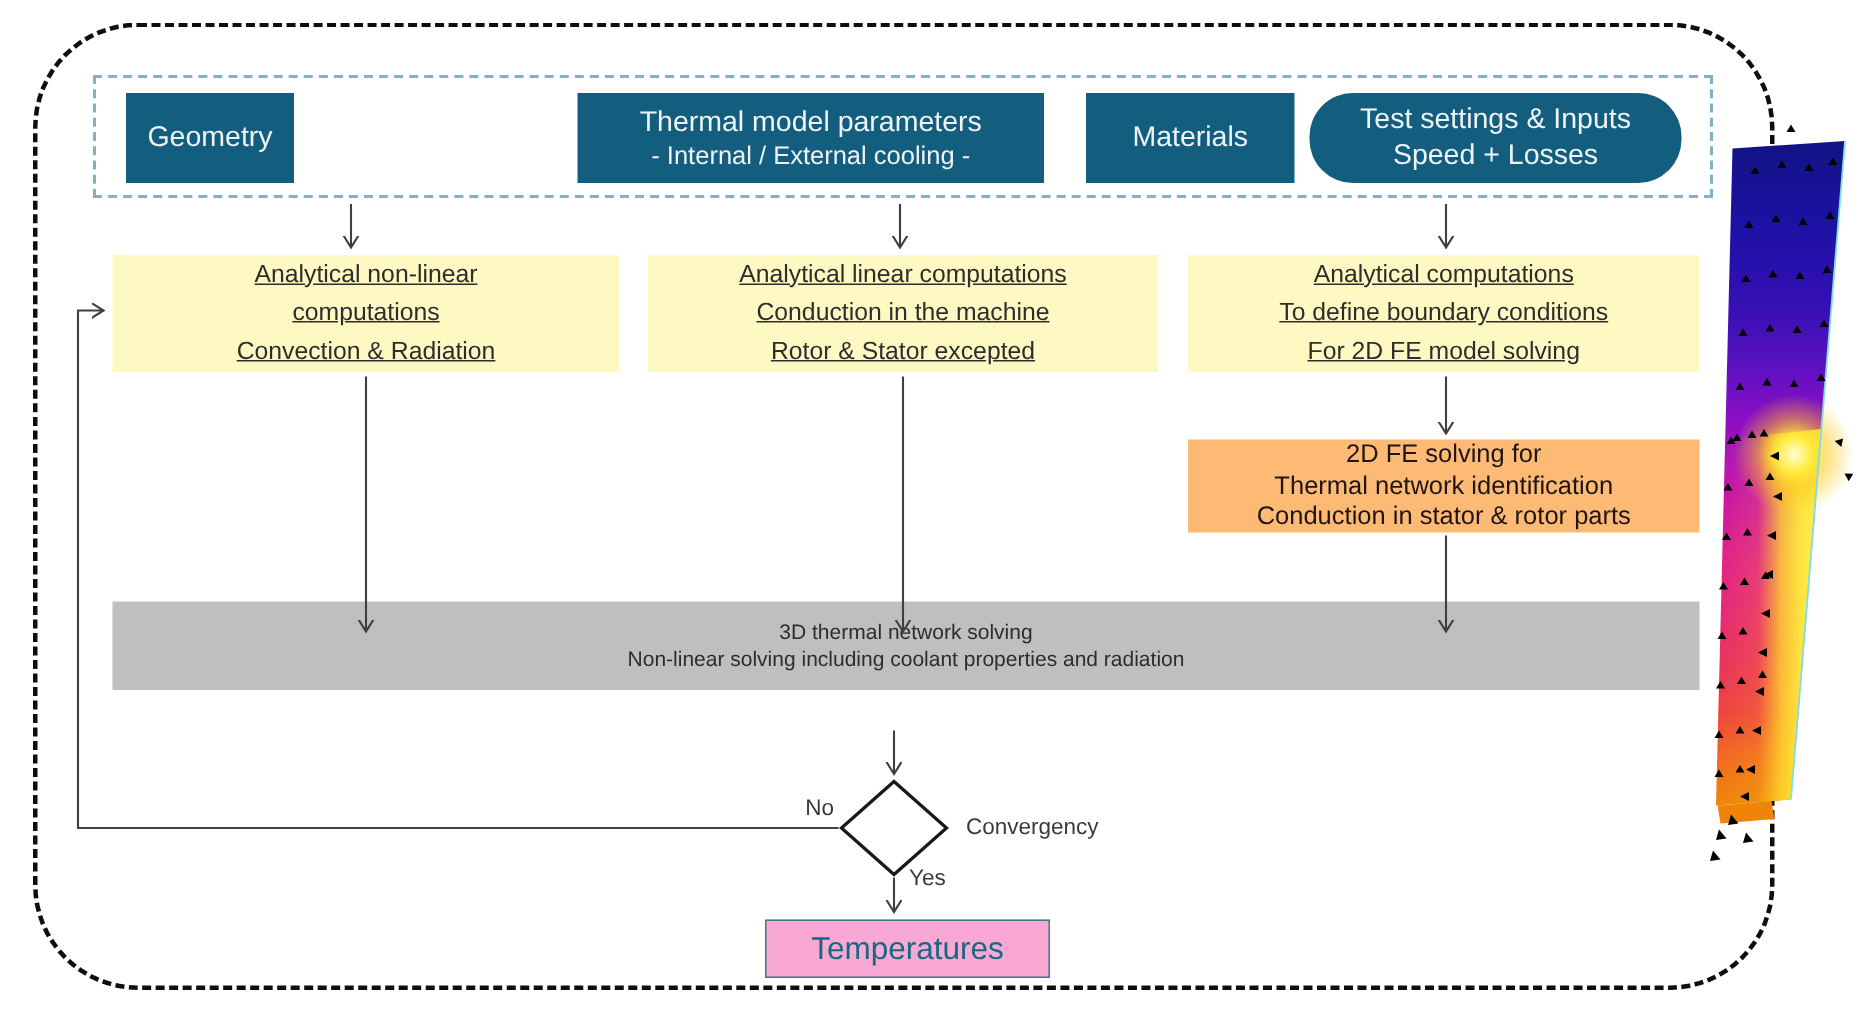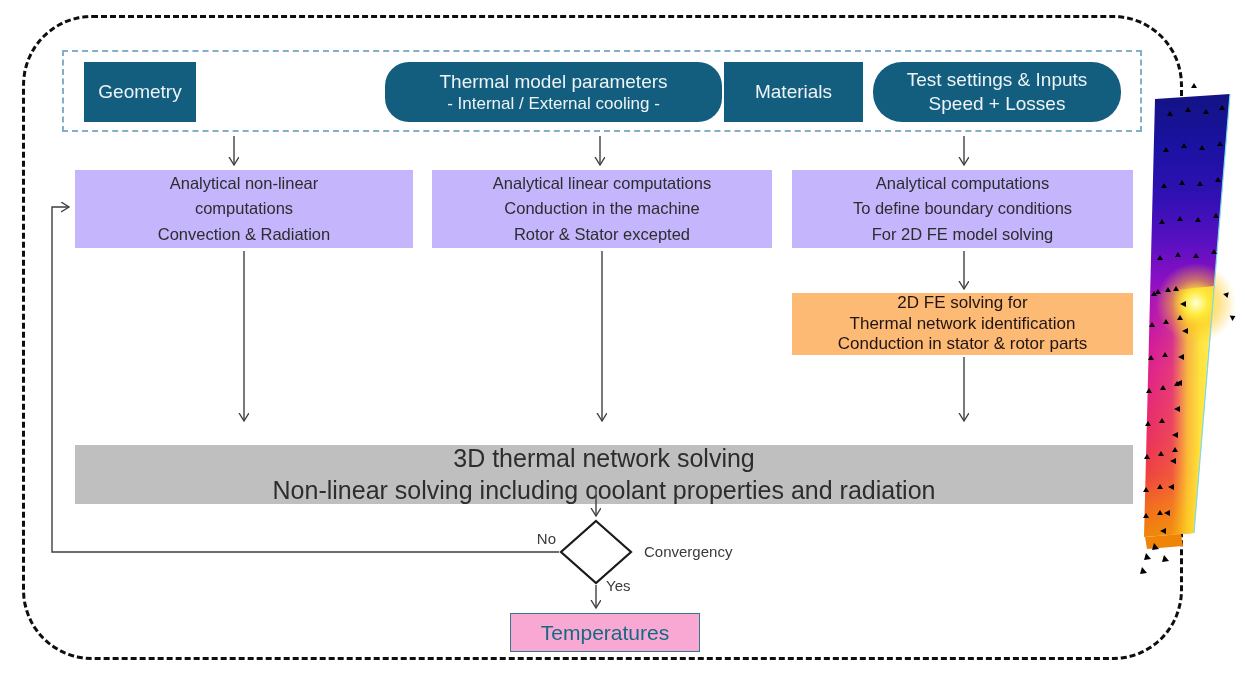--- a/index.html
+++ b/index.html
@@ -12,23 +12,23 @@
     border:3px dashed #0e0e0e;border-radius:70px;z-index:1;
   }
   .inputs-container{
     position:absolute;left:62px;top:50px;width:1080px;height:82px;
     border:2px dashed #84afc9;z-index:1;box-sizing:border-box;
   }
   .box{position:absolute;display:flex;flex-direction:column;justify-content:center;
        align-items:center;text-align:center;box-sizing:border-box;z-index:2;}
   .input-box{background:#135e7e;color:#edf3f6;height:60px;top:62px;font-size:19px;line-height:1.25;}
   .input-sub{font-size:17px;}
-  .gray-box{background:#c4b5fd;color:#2d2d2d;top:170px;height:78px;font-size:16.5px;line-height:1.55;}
+  .gray-box{background:#fef9c3;color:#2d2d2d;top:170px;height:78px;font-size:16.5px;line-height:1.55;text-decoration:underline;}
   .fe-box{background:#fdba74;color:#201414;left:792px;top:293px;width:341px;height:62px;font-size:17px;line-height:1.2;}
-  .wide-box{background:#bfbfbf;color:#2d2d2d;left:75px;top:445px;width:1058px;height:59px;font-size:25px;line-height:1.25;}
+  .wide-box{background:#bfbfbf;color:#2d2d2d;left:75px;top:401px;width:1058px;height:59px;font-size:14px;line-height:1.25;}
   .output-box{
     position:absolute;left:510px;top:613px;width:188px;height:37px;z-index:2;
     background:#f9a8d4;border:1.5px solid #38788f;color:#176882;
     display:flex;align-items:center;justify-content:center;font-size:21px;
   }
   .flow-label{position:absolute;z-index:4;font-size:15px;color:#3a3a3a;}
   .connectors{position:absolute;left:0;top:0;z-index:3;}
   .connectors path, .connectors polyline{fill:none;stroke:#3f3f3f;stroke-width:1.4px;}
   .connectors .diamond{fill:#ffffff;stroke:#1a1a1a;stroke-width:2.2px;}
   .fe-plot{position:absolute;left:1118px;top:88px;z-index:5;overflow:visible;}
@@ -38,21 +38,21 @@
 <body>
 
 <div class="canvas">
 
   <div class="outer-border"></div>
   <div class="inputs-container"></div>
 
   <div class="box input-box" style="left:84px;width:112px;">
     <div>Geometry</div>
   </div>
-  <div class="box input-box" style="left:385px;width:337px;border-radius:24px;">
+  <div class="box input-box" style="left:385px;width:311px;">
     <div>Thermal model parameters</div>
     <div class="input-sub">- Internal / External cooling -</div>
   </div>
   <div class="box input-box" style="left:724px;width:139px;">
     <div>Materials</div>
   </div>
   <div class="box input-box" style="left:873px;width:248px;border-radius:29px;">
     <div>Test settings &amp; Inputs</div>
     <div>Speed + Losses</div>
   </div>

